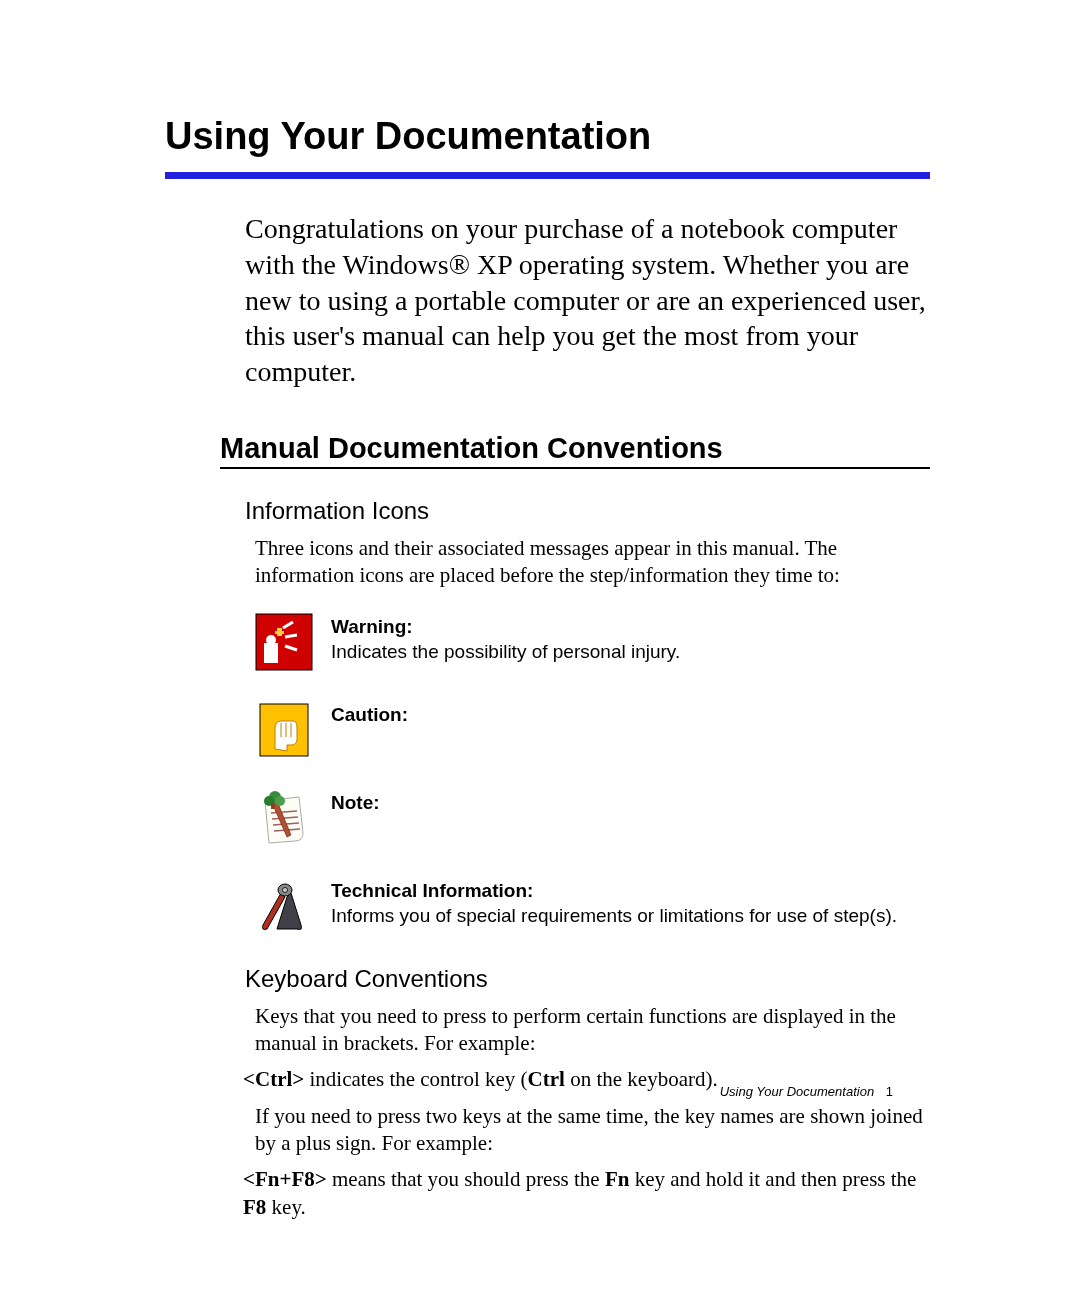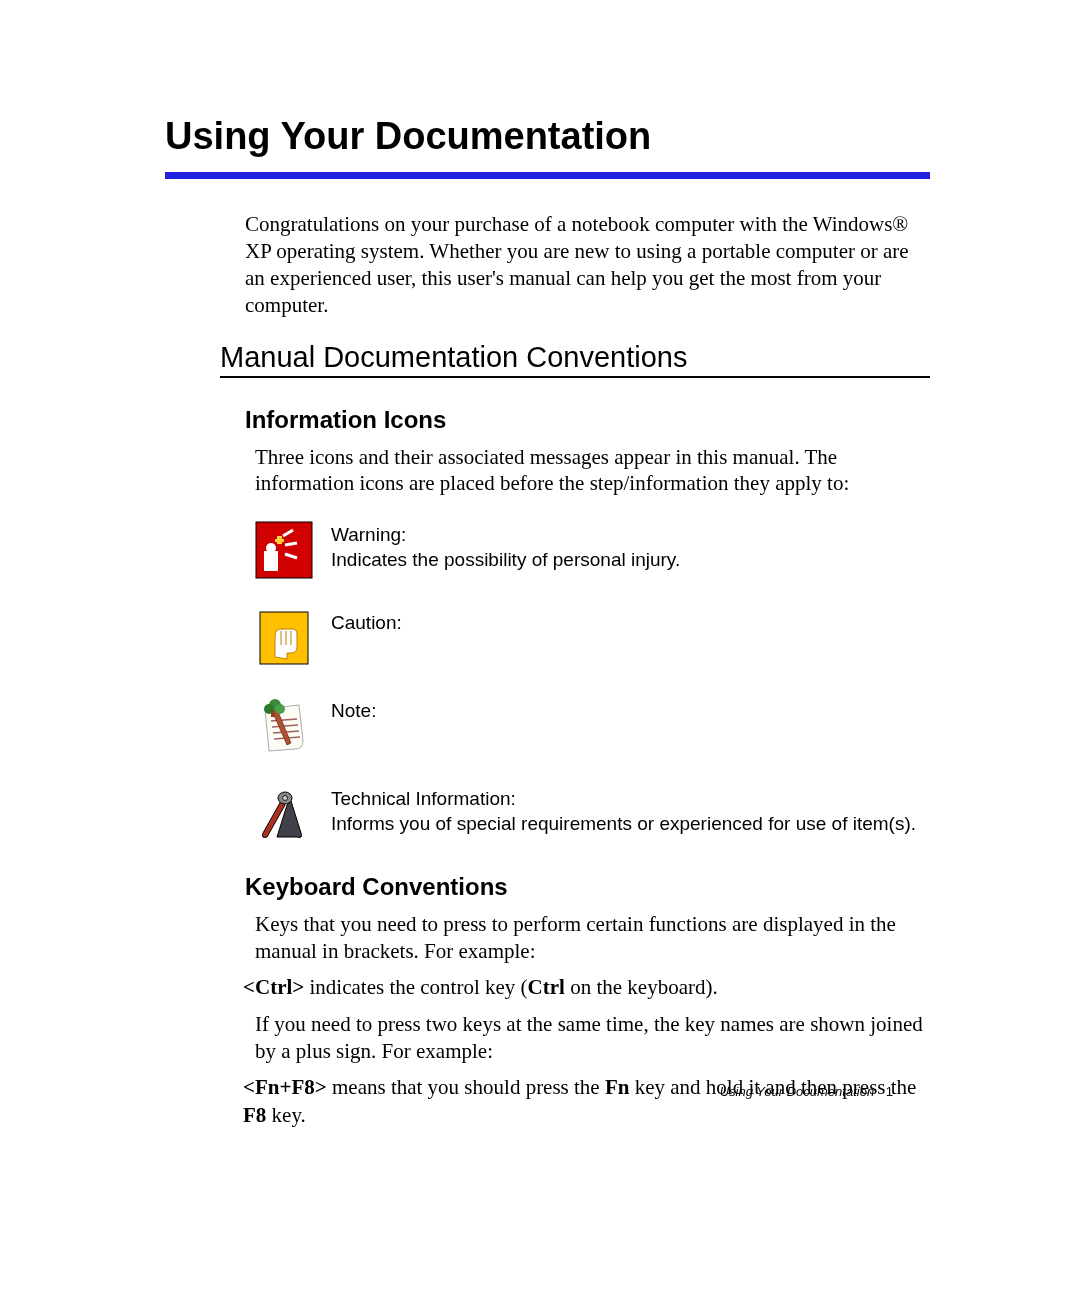--- a/index.html
+++ b/index.html
@@ -18,42 +18,42 @@
       font-weight: bold;
       margin-bottom: 14px;
     }
     .blue-rule {
       height: 7px;
       background: #2020e0;
       margin-bottom: 32px;
       width: 100%;
     }
     .intro-text {
-      font-size: 21px;
+      font-size: 28px;
       line-height: 1.28;
       margin-left: 80px;
-      margin-bottom: 22px;
+      margin-bottom: 42px;
     }
     .section-title {
       font-family: Arial, Helvetica, sans-serif;
       font-size: 29px;
-      font-weight: normal;
+      font-weight: bold;
       margin-left: 55px;
       margin-bottom: 2px;
     }
     .section-rule {
       border: none;
       border-top: 2px solid #000;
       margin-left: 55px;
       margin-bottom: 28px;
     }
     .sub-title {
       font-family: Arial, Helvetica, sans-serif;
       font-size: 24px;
-      font-weight: bold;
+      font-weight: normal;
       margin-left: 80px;
       margin-bottom: 10px;
     }
     .body-text {
       font-size: 21px;
       line-height: 1.28;
       margin-left: 90px;
       margin-bottom: 24px;
     }
     .icon-block {
@@ -71,21 +71,21 @@
       align-items: center;
       justify-content: center;
     }
     .icon-text {
       font-family: Arial, Helvetica, sans-serif;
       font-size: 19px;
       line-height: 1.3;
       padding-top: 2px;
     }
     .icon-label {
-      font-weight: normal;
+      font-weight: bold;
     }
     .indent-text {
       font-size: 21px;
       line-height: 1.35;
       margin-left: 78px;
       margin-bottom: 10px;
     }
     .footer {
       position: absolute;
       bottom: 210px;
@@ -105,21 +105,21 @@
 
 <h1 class="page-title">Using Your Documentation</h1>
 <div class="blue-rule"></div>
 
 <p class="intro-text">Congratulations on your purchase of a notebook computer with the Windows® XP operating system. Whether you are new to using a portable computer or are an experienced user, this user's manual can help you get the most from your computer.</p>
 
 <h2 class="section-title">Manual Documentation Conventions</h2>
 <hr class="section-rule">
 
 <h3 class="sub-title">Information Icons</h3>
-<p class="body-text">Three icons and their associated messages appear in this manual. The information icons are placed before the step/information they apply to:</p>
+<p class="body-text">Three icons and their associated messages appear in this manual. The information icons are placed before the step/information they time to:</p>
 
 <div class="icon-block">
   <div class="icon-box">
     <svg viewBox="0 0 58 58" width="58" height="58">
       <rect x="1" y="1" width="56" height="56" fill="#d00000" stroke="#000" stroke-width="1"></rect>
       <rect x="9" y="30" width="14" height="20" fill="#fff"></rect>
       <circle cx="16" cy="27" r="5" fill="#fff"></circle>
       <line x1="28" y1="15" x2="38" y2="9" stroke="#fff" stroke-width="3"></line>
       <line x1="30" y1="24" x2="42" y2="22" stroke="#fff" stroke-width="3"></line>
       <line x1="30" y1="33" x2="42" y2="37" stroke="#fff" stroke-width="3"></line>
@@ -172,21 +172,21 @@
   <div class="icon-box">
     <svg viewBox="0 0 58 58" width="58" height="58">
       <path d="M 12 52 L 30 20 L 26 16 L 8 48 Q 6 54 12 52 Z" fill="#b03020" stroke="#000" stroke-width="1"></path>
       <path d="M 22 52 L 32 20 L 36 16 L 46 48 Q 48 54 42 52 Z" fill="#404048" stroke="#000" stroke-width="1"></path>
       <ellipse cx="30" cy="13" rx="7" ry="6" fill="#888" stroke="#000" stroke-width="1"></ellipse>
       <circle cx="30" cy="13" r="2.5" fill="#ccc" stroke="#000" stroke-width="0.8"></circle>
     </svg>
   </div>
   <div class="icon-text">
     <span class="icon-label">Technical Information:</span><br>
-    <span>Informs you of special requirements or experienced for use of item(s).</span>
+    <span>Informs you of special requirements or limitations for use of step(s).</span>
   </div>
 </div>
 
 <h3 class="sub-title">Keyboard Conventions</h3>
 <p class="body-text" style="margin-bottom:8px;">Keys that you need to press to perform certain functions are displayed in the manual in brackets. For example:</p>
 <p class="indent-text">
   <span class="bold">&lt;Ctrl&gt;</span><span> indicates the control key (</span><span class="bold">Ctrl</span><span> on the keyboard).</span>
 </p>
 <p class="body-text" style="margin-bottom:8px;">If you need to press two keys at the same time, the key names are shown joined by a plus sign. For example:</p>
 <p class="indent-text">

